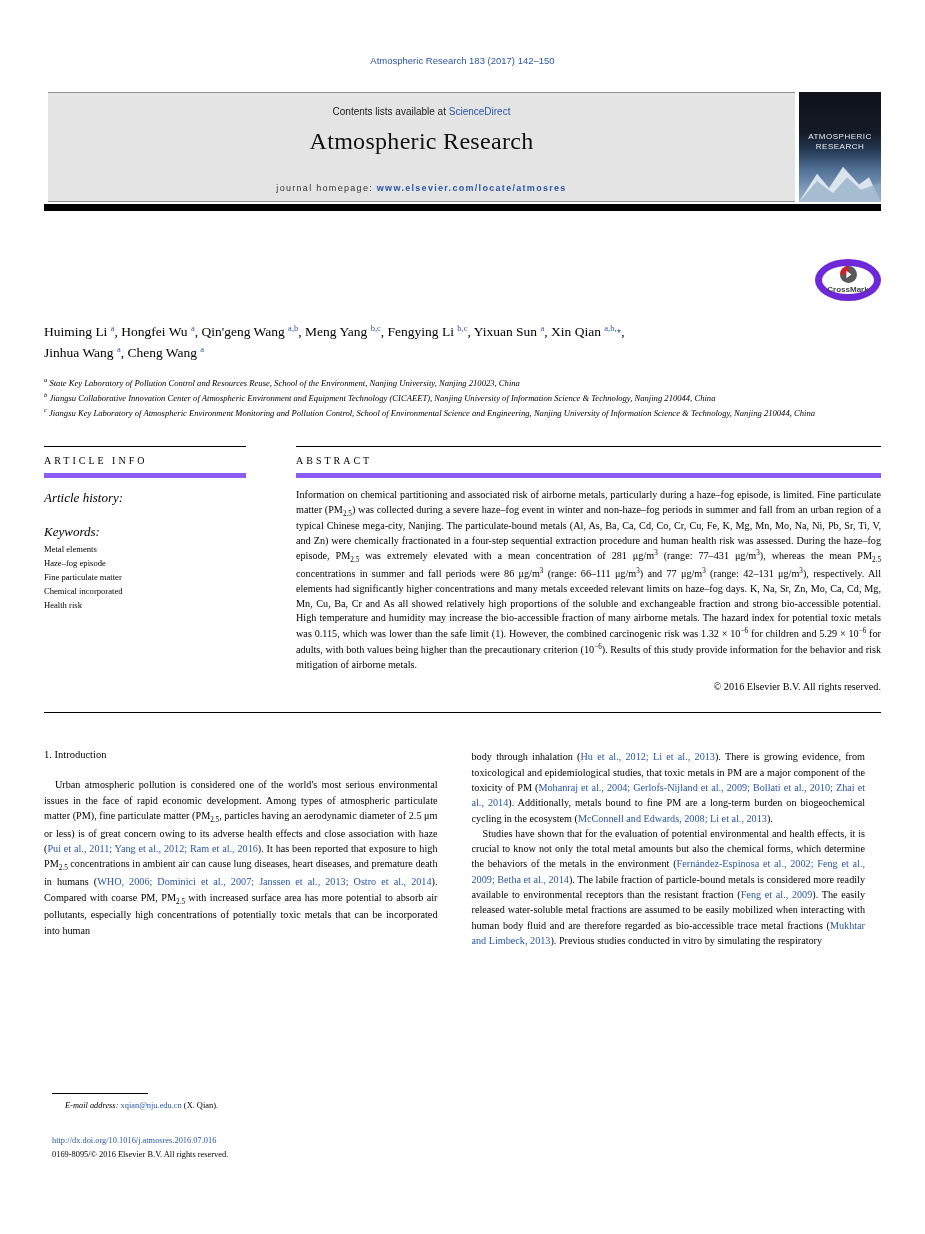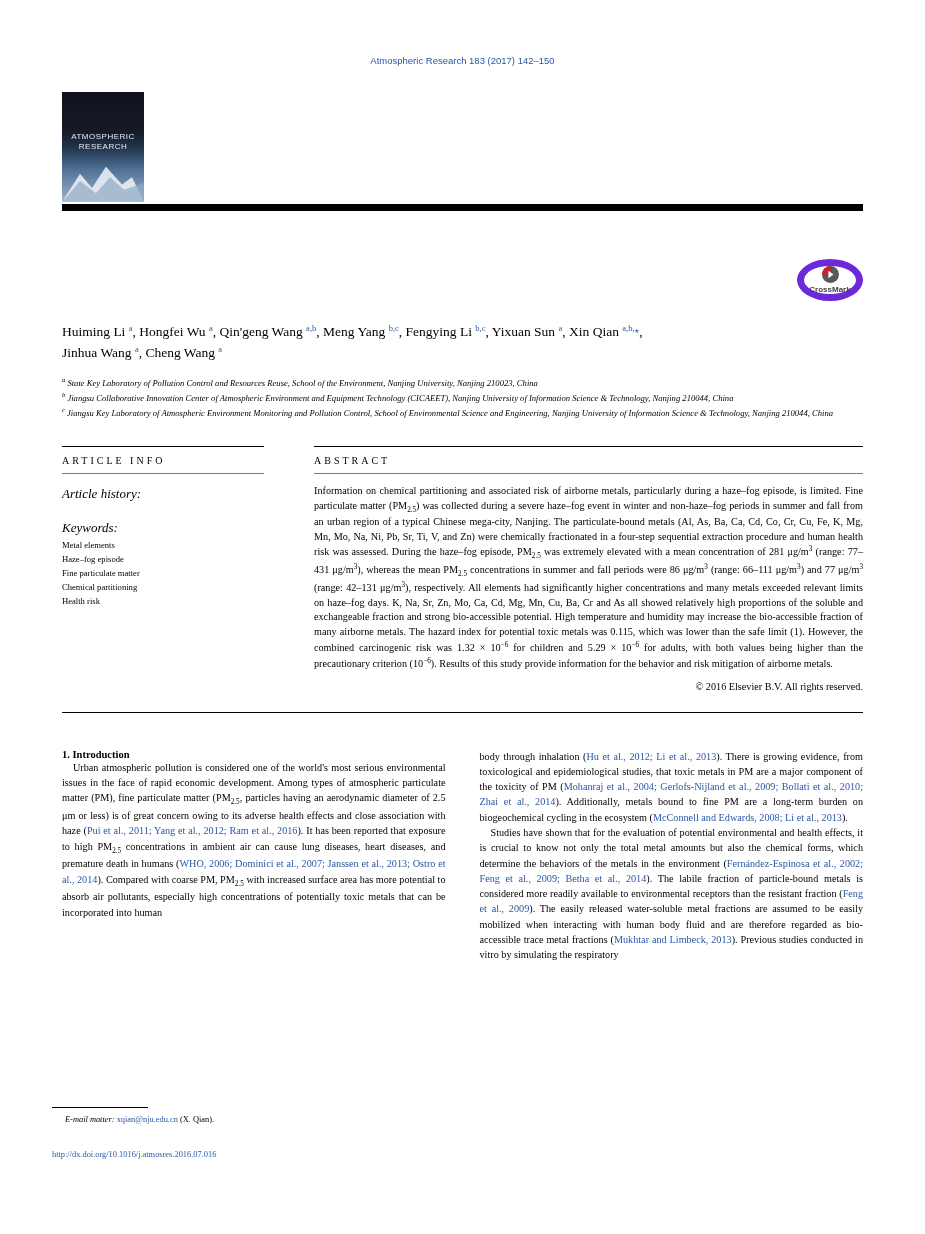--- a/index.html
+++ b/index.html
@@ -1,19 +1,19 @@
 <!DOCTYPE html>
 <html><head>
 <meta charset="utf-8">
 <style>
   * { margin:0; padding:0; box-sizing:border-box; }
   html,body { background:#fff; }
   .page {
     width:925px; height:1234px; background:#fff; position:relative; overflow:hidden;
-    padding:0 62px; font-family:"Liberation Serif", serif; color:#000;
+    padding:0 44px; font-family:"Liberation Serif", serif; color:#000;
     --blue:#2a57a5;
   }
   .lnk { color:var(--blue); text-decoration:none; cursor:pointer; }
 
   
   .top-citation { margin-top:55px; text-align:center; font-family:"Liberation Sans",sans-serif;
     font-size:9.5px; color:var(--blue); }
 
   
   .band { display:flex; margin-top:26px; height:110px; }
@@ -49,53 +49,62 @@
   .authors { margin-top:20px; font-size:13.5px; line-height:1.55; width:820px; }
   .authors sup { font-size:8.5px; vertical-align:super; }
   .affils { margin-top:11px; }
   .affil { font-size:8.6px; font-style:italic; line-height:1.55; }
   .affil sup { font-size:6.5px; vertical-align:super; }
 
   
   .info-grid { display:flex; margin-top:26px; }
   .info-col { width:202px; margin-right:50px; border-top:1px solid #000; }
   .abs-col { flex:1; border-top:1px solid #000; }
-  .sec-head { font-size:10px; letter-spacing:3px; padding:8px 0 7px; border-bottom:1px solid #8b5cf6; }
+  .sec-head { font-size:10px; letter-spacing:3px; padding:8px 0 7px; border-bottom:5px solid #8b5cf6; }
   .label-italic { font-style:italic; font-size:13px; margin-top:10px; line-height:1.6; }
   .hist-list > div, .kw-list > div { font-size:8.6px; line-height:1.62; }
   .kw { margin-top:13px; }
   .abs-text { margin-top:10px; font-size:10.2px; line-height:1.43; text-align:justify; }
   .abs-text sub, .abs-text sup { font-size:7.2px; }
   .abs-copy { text-align:right; font-size:10.2px; margin-top:9px; }
 
   .full-rule { border-top:1px solid #000; margin-top:20px; }
 
   
   .body-cols { display:flex; gap:34px; margin-top:36px; }
   .bcol { width:393.5px; }
-  .sec-title { font-size:10.5px; font-weight:bold; }
+  .sec-title { font-size:10.5px; font-weight:normal; margin-bottom:17px; }
   .para { font-size:10.2px; line-height:1.5; text-align:justify; }
   .para sub, .para sup { font-size:7.2px; }
   .ind { text-indent:11px; }
 
   
   .bottom-left { position:absolute; left:52px; bottom:72px; width:394px; }
   .fn-rule { width:96px; border-top:1px solid #000; margin-bottom:7px; }
   .fn-text { font-size:8.4px; line-height:1.45; text-align:justify; text-indent:7px; }
   .fn-email { font-size:8.4px; margin-top:2px; text-indent:13px; }
   .doi-block { margin-top:24px; font-size:8.4px; line-height:1.65; }
 </style>
 </head>
 <body>
 
 <div class="page">
 
   <div class="top-citation">Atmospheric Research 183 (2017) 142–150</div>
 
   <div class="band">
+    <div class="band-mid">
+      <div class="contents-line">
+        <span>Contents lists available at </span><a class="lnk">ScienceDirect</a>
+      </div>
+      <div class="journal-name">Atmospheric Research</div>
+      <div class="homepage-line">
+        <span>journal homepage: </span><a class="lnk">www.elsevier.com/locate/atmosres</a>
+      </div>
+    </div>
     <div class="cover-box">
       <div class="cover-name">ATMOSPHERIC RESEARCH</div>
       <svg class="cover-mtn" viewBox="0 0 82 50" preserveAspectRatio="none" aria-hidden="true">
         <polygon points="0,50 18,18 30,34 44,10 60,30 70,22 82,50" fill="#e8eef4" opacity="0.9"></polygon>
         <polygon points="0,50 18,26 34,40 48,22 62,36 82,28 82,50" fill="#8fa9c4" opacity="0.7"></polygon>
       </svg>
     </div>
   </div>
 
   <div class="black-bar"></div>
@@ -121,21 +130,21 @@
 
   <div class="info-grid">
     <div class="info-col">
       <div class="sec-head">ARTICLE INFO</div>
       <div class="label-italic">Article history:</div>
       <div class="label-italic kw">Keywords:</div>
       <div class="kw-list">
           <div>Metal elements</div>
           <div>Haze–fog episode</div>
           <div>Fine particulate matter</div>
-          <div>Chemical partitioning</div>
+          <div>Chemical incorporated</div>
           <div>Health risk</div>
         </div>
     </div>
     <div class="abs-col">
       <div class="sec-head">ABSTRACT</div>
       <div class="abs-text">Information on chemical partitioning and associated risk of airborne metals, particularly during a haze–fog episode, is limited. Fine particulate matter (PM<sub>2.5</sub>) was collected during a severe haze–fog event in winter and non-haze–fog periods in summer and fall from an urban region of a typical Chinese mega-city, Nanjing. The particulate-bound metals (Al, As, Ba, Ca, Cd, Co, Cr, Cu, Fe, K, Mg, Mn, Mo, Na, Ni, Pb, Sr, Ti, V, and Zn) were chemically fractionated in a four-step sequential extraction procedure and human health risk was assessed. During the haze–fog episode, PM<sub>2.5</sub> was extremely elevated with a mean concentration of 281 μg/m<sup>3</sup> (range: 77–431 μg/m<sup>3</sup>), whereas the mean PM<sub>2.5</sub> concentrations in summer and fall periods were 86 μg/m<sup>3</sup> (range: 66–111 μg/m<sup>3</sup>) and 77 μg/m<sup>3</sup> (range: 42–131 μg/m<sup>3</sup>), respectively. All elements had significantly higher concentrations and many metals exceeded relevant limits on haze–fog days. K, Na, Sr, Zn, Mo, Ca, Cd, Mg, Mn, Cu, Ba, Cr and As all showed relatively high proportions of the soluble and exchangeable fraction and strong bio-accessible potential. High temperature and humidity may increase the bio-accessible fraction of many airborne metals. The hazard index for potential toxic metals was 0.115, which was lower than the safe limit (1). However, the combined carcinogenic risk was 1.32 × 10<sup>−6</sup> for children and 5.29 × 10<sup>−6</sup> for adults, with both values being higher than the precautionary criterion (10<sup>−6</sup>). Results of this study provide information for the behavior and risk mitigation of airborne metals.</div>
       <div class="abs-copy">© 2016 Elsevier B.V. All rights reserved.</div>
     </div>
   </div>
 
@@ -148,22 +157,23 @@
     </div>
     <div class="bcol">
       <p class="para">body through inhalation (<span class="lnk">Hu et al., 2012; Li et al., 2013</span>). There is growing evidence, from toxicological and epidemiological studies, that toxic metals in PM are a major component of the toxicity of PM (<span class="lnk">Mohanraj et al., 2004; Gerlofs-Nijland et al., 2009; Bollati et al., 2010; Zhai et al., 2014</span>). Additionally, metals bound to fine PM are a long-term burden on biogeochemical cycling in the ecosystem (<span class="lnk">McConnell and Edwards, 2008; Li et al., 2013</span>).</p>
       <p class="para ind">Studies have shown that for the evaluation of potential environmental and health effects, it is crucial to know not only the total metal amounts but also the chemical forms, which determine the behaviors of the metals in the environment (<span class="lnk">Fernández-Espinosa et al., 2002; Feng et al., 2009; Betha et al., 2014</span>). The labile fraction of particle-bound metals is considered more readily available to environmental receptors than the resistant fraction (<span class="lnk">Feng et al., 2009</span>). The easily released water-soluble metal fractions are assumed to be easily mobilized when interacting with human body fluid and are therefore regarded as bio-accessible trace metal fractions (<span class="lnk">Mukhtar and Limbeck, 2013</span>). Previous studies conducted in vitro by simulating the respiratory</p>
     </div>
   </div>
 
   <div class="bottom-left">
     <div class="fn-rule"></div>
     <p class="fn-email">
-      <em>E-mail matter:</em>
+      <em>E-mail address:</em>
       <a class="lnk">xqian@nju.edu.cn</a>
       <span>(X. Qian).</span>
     </p>
     <div class="doi-block">
       <div><a class="lnk">http://dx.doi.org/10.1016/j.atmosres.2016.07.016</a></div>
+      <div>0169-8095/© 2016 Elsevier B.V. All rights reserved.</div>
     </div>
   </div>
 
 </div>
 
 </body></html>

